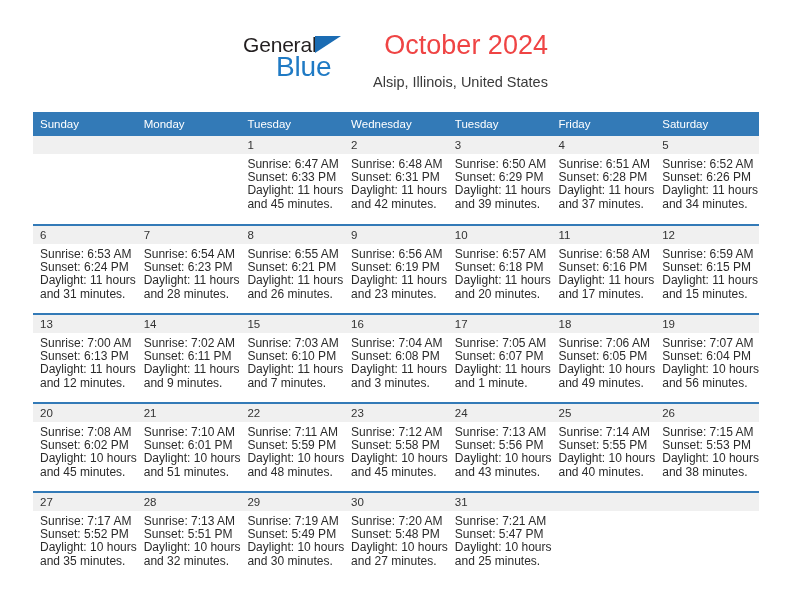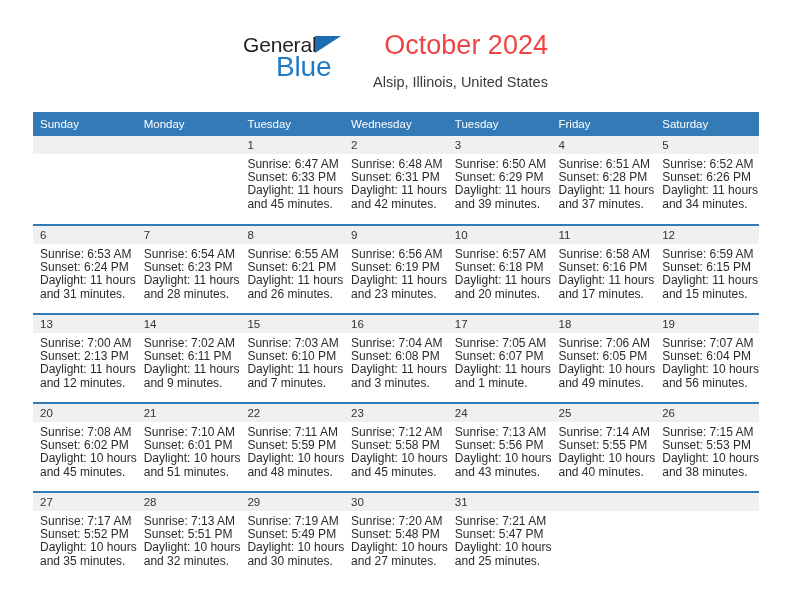--- a/index.html
+++ b/index.html
@@ -271,21 +271,21 @@
               <div>Daylight: 11 hours</div>
               <div>and 15 minutes.</div>
             </div>
           </td>
         </tr>
         <tr class="week-row">
           <td>
             <div class="daynum">13</div>
             <div class="details">
               <div>Sunrise: 7:00 AM</div>
-              <div>Sunset: 2:13 PM</div>
+              <div>Sunset: 6:13 PM</div>
               <div>Daylight: 11 hours</div>
               <div>and 12 minutes.</div>
             </div>
           </td>
           <td>
             <div class="daynum">14</div>
             <div class="details">
               <div>Sunrise: 7:02 AM</div>
               <div>Sunset: 6:11 PM</div>
               <div>Daylight: 11 hours</div>

